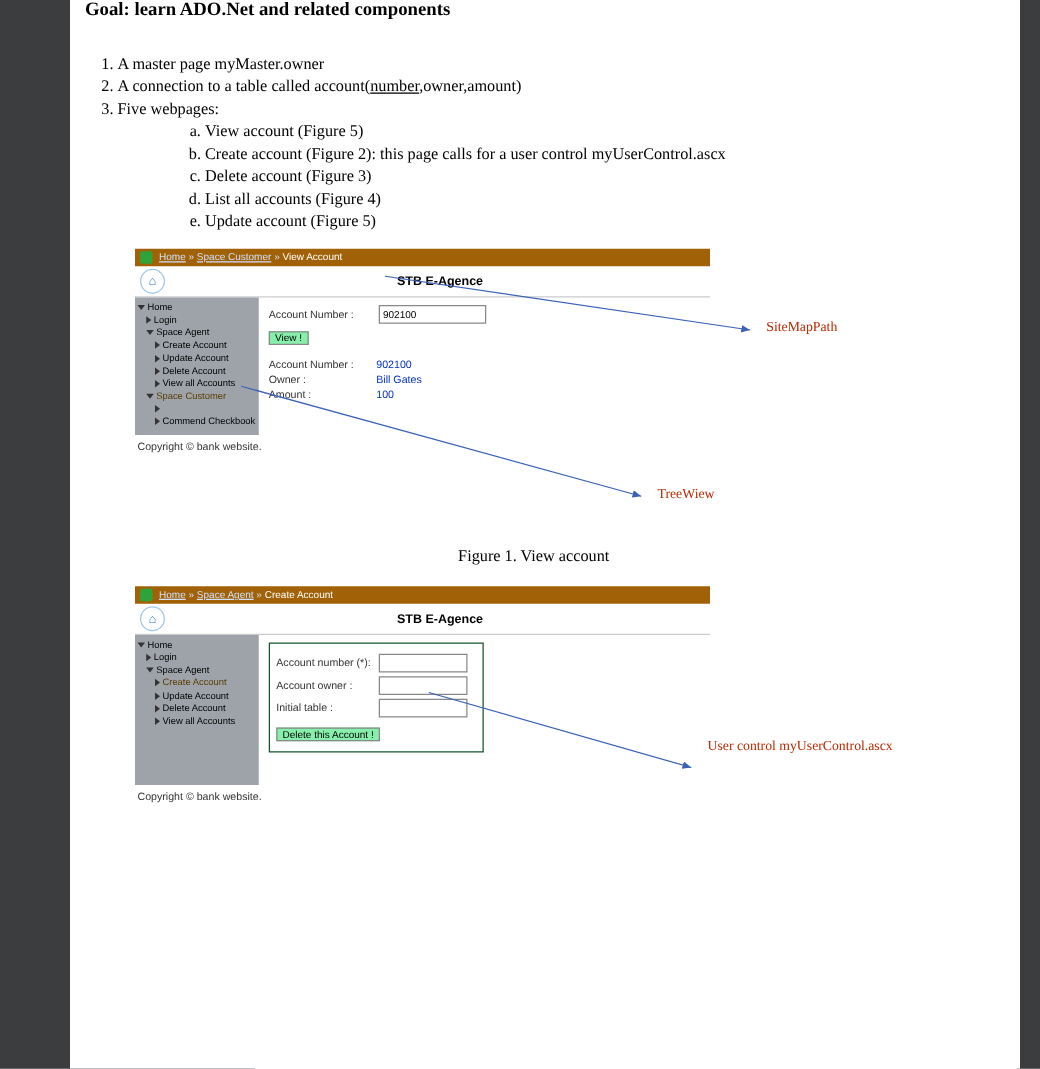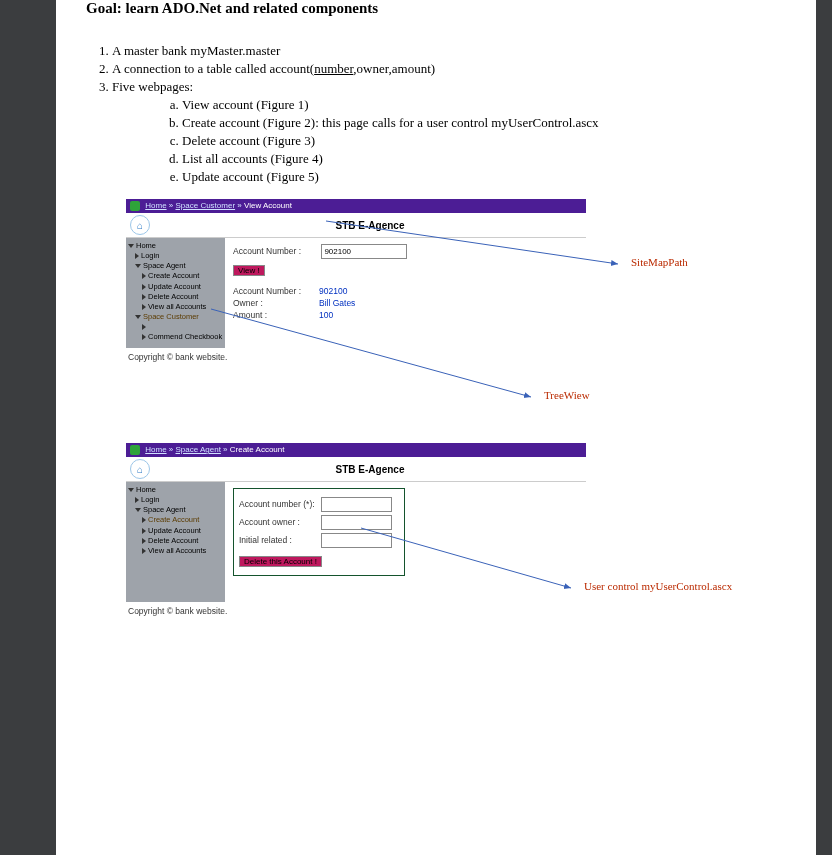--- a/index.html
+++ b/index.html
@@ -7,21 +7,21 @@
     background:#3b3d3f;
     font-family:"Times New Roman",Times,serif;
     font-size:13px;
     color:#000;
   }
   .sheet{
     background:#fff;
     width:760px;
     min-height:855px;
     margin:0 0 0 56px;
-    padding:0 30px 40px 30px;
+    padding:0 30px 40px 12px;
     box-sizing:border-box;
     position:relative;
   }
   .goal{
     font-weight:bold;
     font-size:15px;
     padding-top:0;
     margin:0 0 26px 0;
   }
   .intro{margin:6px 0 8px 0;}
@@ -35,21 +35,21 @@
   
   .mini{
     width:460px;
     margin:14px 0 4px 40px;
     font-family:Arial,Helvetica,sans-serif;
     font-size:8px;
     color:#333;
     position:relative;
   }
   .crumb-bar{
-    background:#4c1d95;
+    background:#a16207;
     color:#d3e2ff;
     padding:2px 4px;
     font-size:8px;
   }
   .crumb-bar .icon{display:inline-block;width:10px;height:10px;border-radius:2px;background:#2fa33a;margin-right:3px;vertical-align:middle;}
   .crumb-bar a{color:#cfe0ff;text-decoration:underline;}
   .crumb-plain{color:#fff;text-decoration:none;}
   .title-row{display:flex;align-items:center;border-bottom:1px solid #ccc;}
   .title-row .home-icon{width:18px;height:18px;border:1px solid #9cc6e8;border-radius:50%;margin:2px 4px;display:flex;align-items:center;justify-content:center;color:#2a78c4;font-size:10px;}
   .title-row .sitetitle{flex:1;text-align:center;font-weight:bold;font-size:10px;color:#000;}
@@ -60,21 +60,21 @@
   }
   .tree .n0{margin-left:0;}
   .tree .n1{margin-left:7px;}
   .tree .n2{margin-left:14px;}
   .tree .sel{color:#5b3b00;}
   .tree .tri{display:inline-block;width:0;height:0;border-top:3px solid transparent;border-bottom:3px solid transparent;border-left:4px solid #333;margin-right:2px;vertical-align:middle;}
   .tree .triD{display:inline-block;width:0;height:0;border-left:3px solid transparent;border-right:3px solid transparent;border-top:4px solid #333;margin-right:2px;vertical-align:middle;}
   .content{flex:1;padding:6px 8px;font-size:8.5px;}
   .content label{display:inline-block;width:86px;}
   .content input[type=text]{width:80px;font-size:8px;border:1px solid #888;height:11px;}
-  .btn{font-size:8px;padding:0 4px;border:1px solid #888;background:#be185d;}
+  .btn{font-size:8px;padding:0 4px;border:1px solid #888;background:#86efac;}
   .result-row{margin-top:2px;}
   .result-row .lbl{display:inline-block;width:86px;}
   .result-row .val{color:#0030c0;display:inline-block;width:70px;}
   .copyright{font-size:8.5px;margin:4px 0 0 2px;}
 
   .user-ctrl-box{
     border:1px solid #14532d;
     padding:5px;
     width:160px;
   }
@@ -99,28 +99,28 @@
 </style>
 </head>
 <body>
 
 <div class="sheet">
 
   <p class="goal">Goal: learn ADO.Net and related components</p>
 
 
   <ol class="main-list">
-    <li>A master bank myMaster.master</li>
+    <li>A master page myMaster.owner</li>
     <li>
       <span>A connection to a table called account(</span><span class="underline">number</span><span>,owner,amount)</span>
     </li>
     <li>
       <span>Five webpages:</span>
       <ol class="sub-list">
-        <li>View account (Figure 1)</li>
+        <li>View account (Figure 5)</li>
         <li>Create account (Figure 2): this page calls for a user control myUserControl.ascx</li>
         <li>Delete account (Figure 3)</li>
         <li>List all accounts (Figure 4)</li>
         <li>Update account (Figure 5)</li>
       </ol>
     </li>
   </ol>
 
   <div class="fig-wrap" style="height:230px;">
     <div class="mini">
@@ -172,20 +172,21 @@
           <path d="M0,0 L7,3 L0,6 Z" fill="#3a62b8"></path>
         </marker>
       </defs>
       <line x1="240" y1="22" x2="532" y2="65" stroke="#3a62b8" stroke-width="1" marker-end="url(#ah1)"></line>
       <line x1="125" y1="110" x2="445" y2="198" stroke="#3a62b8" stroke-width="1" marker-end="url(#ah1)"></line>
     </svg>
     <div class="annot" style="left:545px;top:57px;">SiteMapPath</div>
     <div class="annot" style="left:458px;top:190px;">TreeWiew</div>
   </div>
 
+  <div class="fig-caption">Figure 1. View account</div>
 
   <div class="fig-wrap" style="height:210px;">
     <div class="mini">
       <div class="crumb-bar">
         <span class="icon"></span>
         <a href="#">Home</a>
         <span> » </span>
         <a href="#">Space Agent</a>
         <span> » </span>
         <span class="crumb-plain">Create Account</span>
@@ -201,33 +202,33 @@
           <div class="n1"><span class="triD"></span><span>Space Agent</span></div>
           <div class="n2 sel"><span class="tri"></span><span>Create Account</span></div>
           <div class="n2"><span class="tri"></span><span>Update Account</span></div>
           <div class="n2"><span class="tri"></span><span>Delete Account</span></div>
           <div class="n2"><span class="tri"></span><span>View all Accounts</span></div>
         </div>
         <div class="content">
           <div class="user-ctrl-box">
             <div class="row"><label>Account number (*):</label><input type="text" style=""></div>
             <div class="row"><label>Account owner :</label><input type="text" style=""></div>
-            <div class="row"><label>Initial related :</label><input type="text" style=""></div>
+            <div class="row"><label>Initial table :</label><input type="text" style=""></div>
             <div class="row" style="margin-top:8px;"><button class="btn">Delete this Account !</button></div>
           </div>
         </div>
       </div>
       <div class="copyright">Copyright © bank website.</div>
     </div>
 
     <svg class="overlay" width="700" height="210">
       <defs>
         <marker id="ah2" markerWidth="8" markerHeight="8" refX="7" refY="3" orient="auto">
           <path d="M0,0 L7,3 L0,6 Z" fill="#3a62b8"></path>
         </marker>
       </defs>
       <line x1="275" y1="85" x2="485" y2="145" stroke="#3a62b8" stroke-width="1" marker-end="url(#ah2)"></line>
     </svg>
-    <div class="annot" style="left:498px;top:137px;">User control myUserControl.ascx</div>
+    <div class="annot" style="left:498px;top:122px;">User control myUserControl.ascx</div>
   </div>
 
 
 </div>
 
 </body></html>

